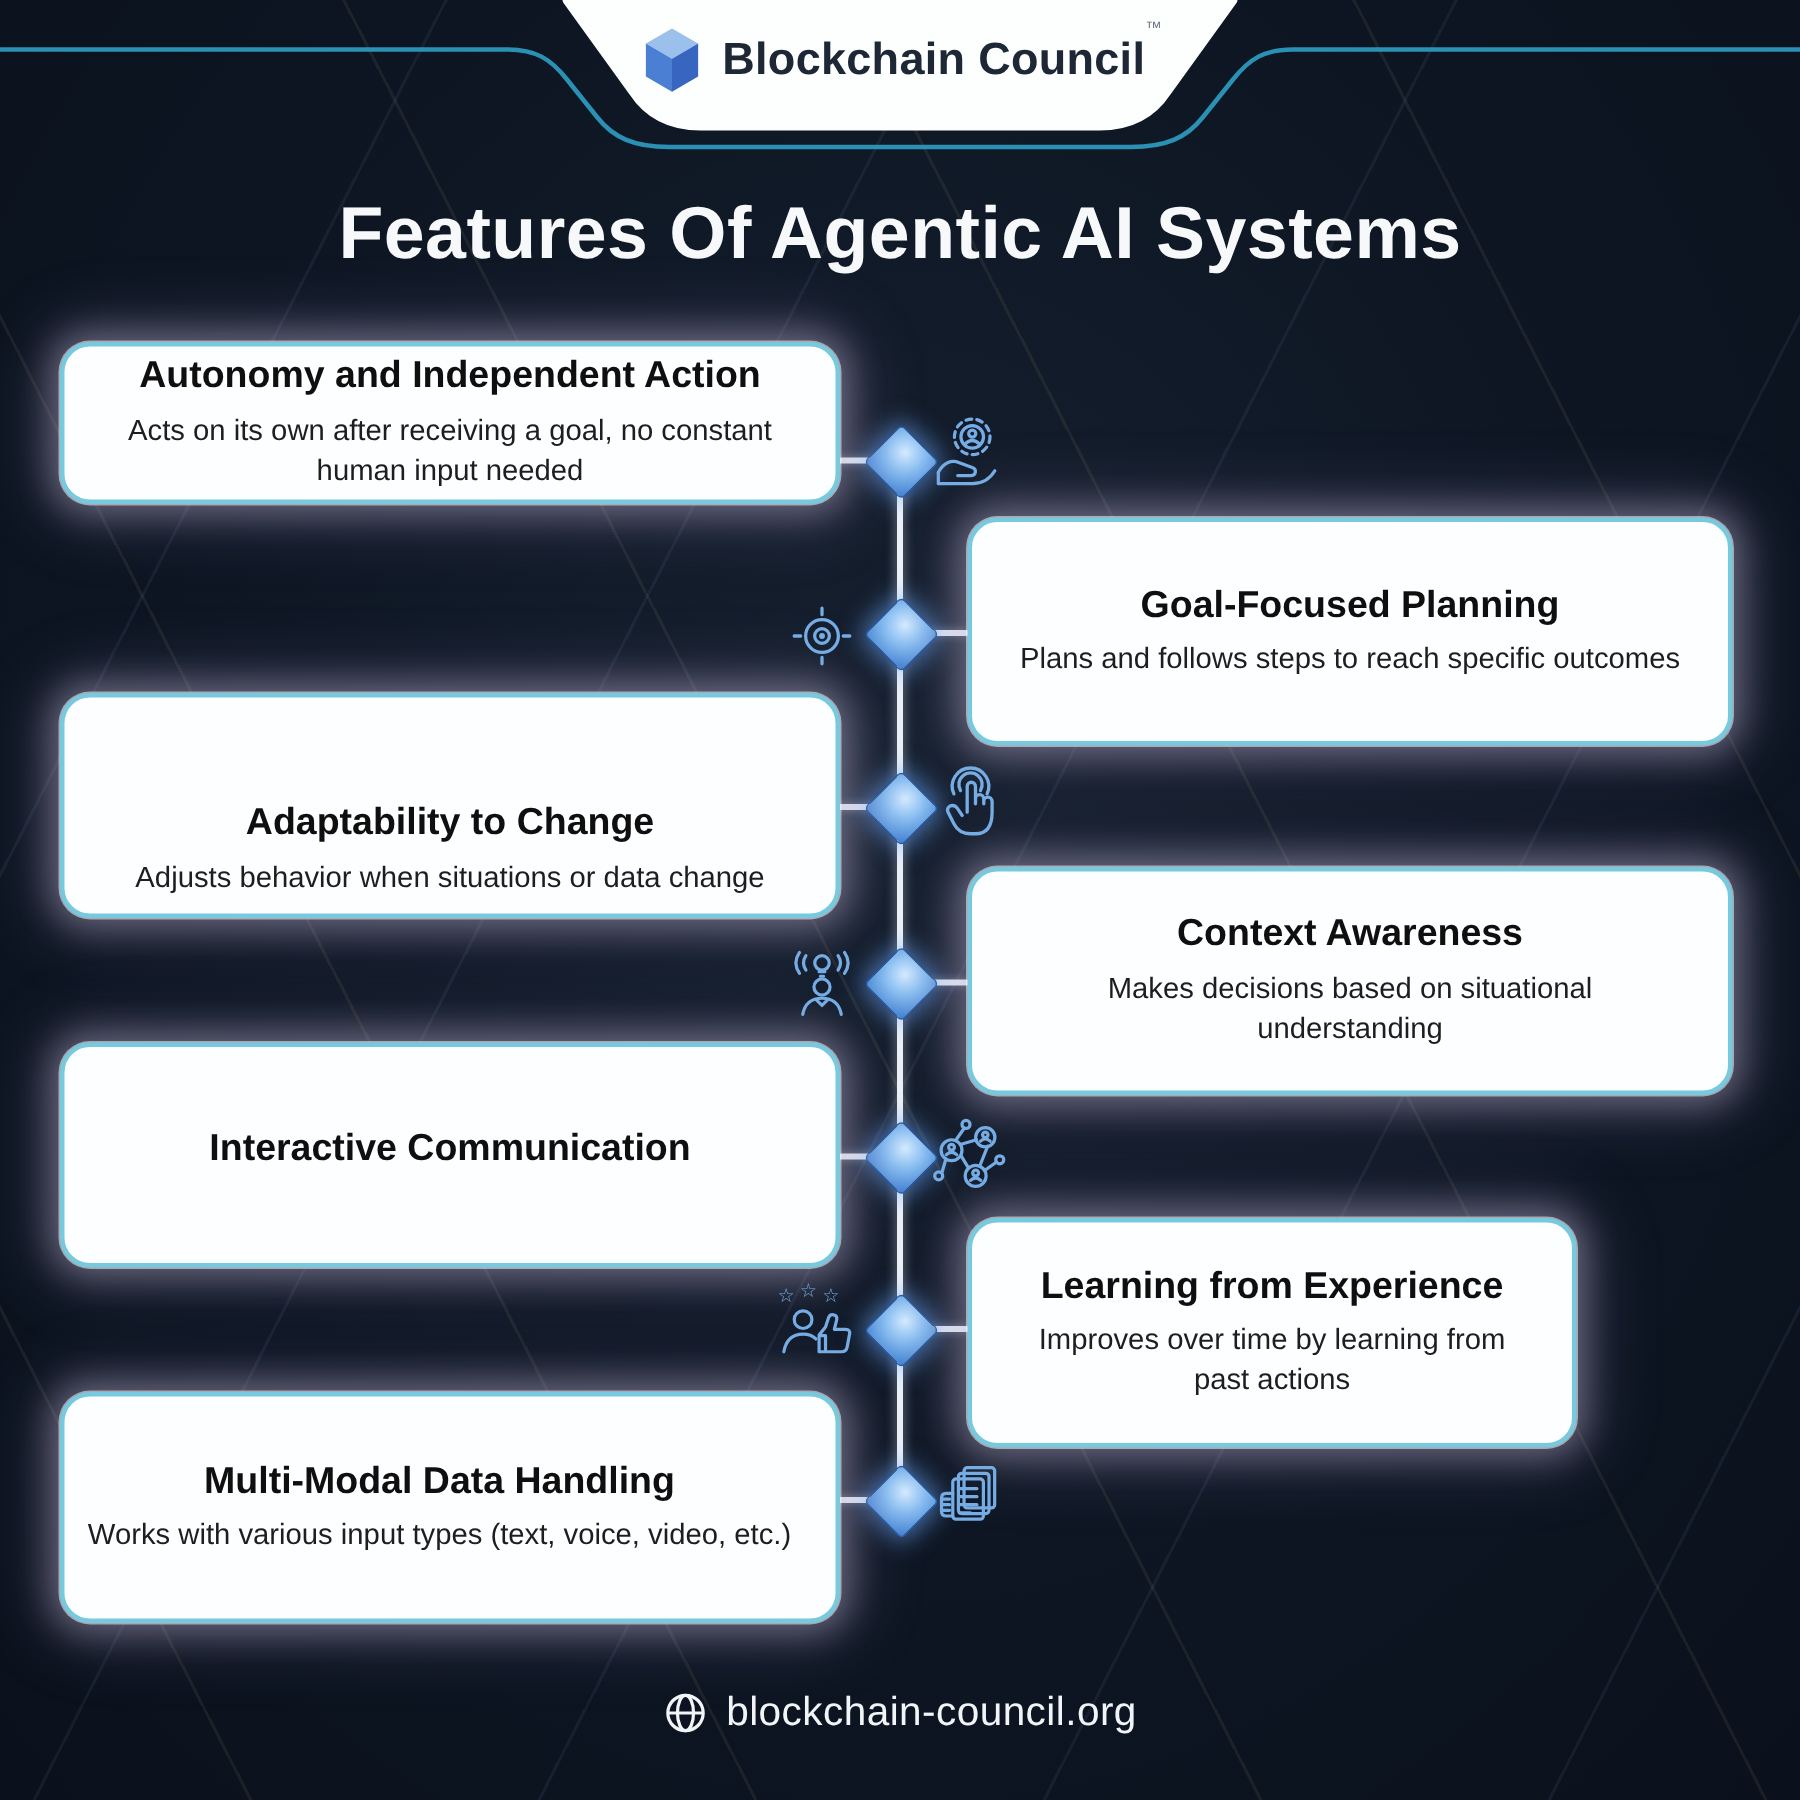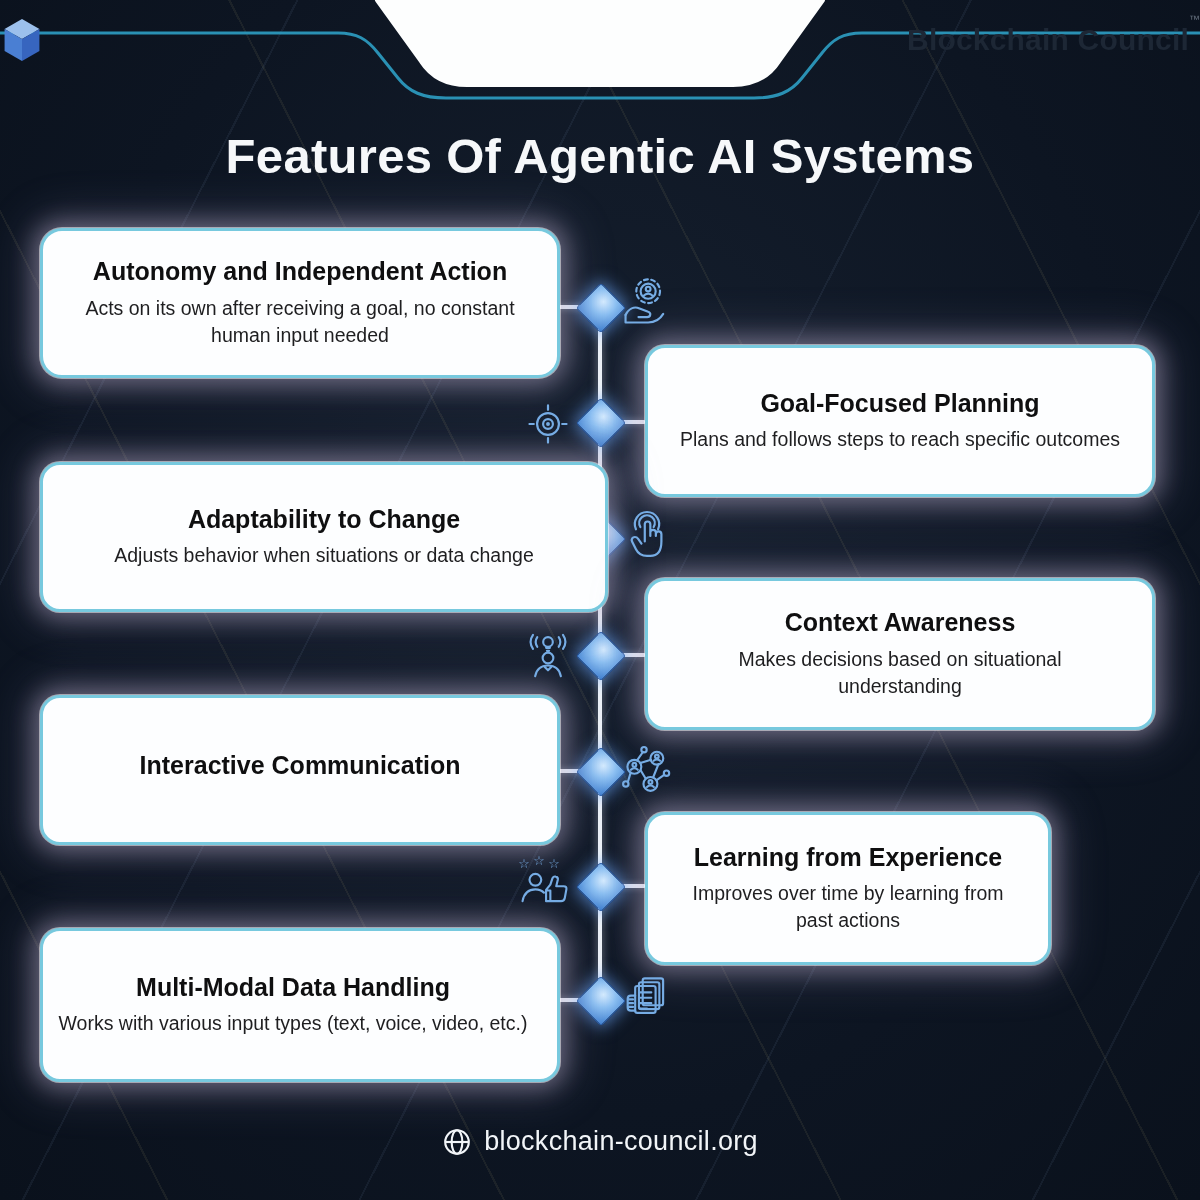--- a/index.html
+++ b/index.html
@@ -8,21 +8,21 @@
     font-family:"Liberation Sans",sans-serif;
     background-color:#0d1522;
     background-image:
       repeating-linear-gradient(63deg, transparent 0 148px, rgba(185,175,120,0.09) 148px 150px, transparent 150px 300px),
       repeating-linear-gradient(-63deg, transparent 0 148px, rgba(110,135,170,0.10) 148px 150px, transparent 150px 300px),
       radial-gradient(ellipse at 50% 42%, #16202f 0%, #0d1522 62%, #0a111c 100%);
   }
   .abs{position:absolute;}
   
   #header-deco{left:0;top:0;width:1200px;height:130px;}
-  .brand-row{left:0;top:16px;width:1200px;display:flex;justify-content:space-between;align-items:center;gap:12px;}
+  .brand-row{left:0;top:16px;width:1200px;display:flex;justify-content:center;align-items:center;gap:12px;}
   .brand-text{font-size:30px;font-weight:700;color:#1d2735;letter-spacing:.2px;}
   .brand-tm{font-size:11px;color:#6b7684;vertical-align:top;position:relative;top:-10px;}
   
   .page-title{
     left:0;top:128px;width:1200px;text-align:center;
     color:#f6f8fa;font-size:49px;font-weight:700;letter-spacing:.3px;
   }
   
   .tl-line{left:598px;top:307px;width:4px;height:695px;background:#eef3f8;border-radius:2px;
     box-shadow:0 0 8px rgba(230,240,255,.55);}
@@ -84,29 +84,29 @@
 <div class="abs tl-connector" style="left:558px;top:998px;width:44px;"></div>
 
 <div class="abs tl-node" style="left:583px;top:290px;"></div>
 <div class="abs tl-node" style="left:583px;top:405px;"></div>
 <div class="abs tl-node" style="left:583px;top:521px;"></div>
 <div class="abs tl-node" style="left:583px;top:638px;"></div>
 <div class="abs tl-node" style="left:583px;top:754px;"></div>
 <div class="abs tl-node" style="left:583px;top:869px;"></div>
 <div class="abs tl-node" style="left:583px;top:983px;"></div>
 
-<div class="abs card" style="left:40px;top:228px;width:520px;height:150px;border-radius:22px;">
+<div class="abs card" style="left:40px;top:228px;width:520px;height:108px;">
   <h2 class="card-title">Autonomy and Independent Action</h2>
   <p class="card-desc">Acts on its own after receiving a goal, no constant human input needed</p>
 </div>
 <div class="abs card" style="left:645px;top:345px;width:510px;height:152px;text-align:right;">
   <h2 class="card-title">Goal-Focused Planning</h2>
   <p class="card-desc">Plans and follows steps to reach specific outcomes</p>
 </div>
-<div class="abs card" style="left:40px;top:462px;width:568px;height:150px;">
+<div class="abs card" style="left:40px;top:462px;width:520px;height:150px;justify-content:flex-end;">
   <h2 class="card-title">Adaptability to Change</h2>
   <p class="card-desc">Adjusts behavior when situations or data change</p>
 </div>
 <div class="abs card" style="left:645px;top:578px;width:510px;height:152px;">
   <h2 class="card-title">Context Awareness</h2>
   <p class="card-desc">Makes decisions based on situational understanding</p>
 </div>
 <div class="abs card" style="left:40px;top:695px;width:520px;height:150px;">
   <h2 class="card-title">Interactive Communication</h2>
 </div>

